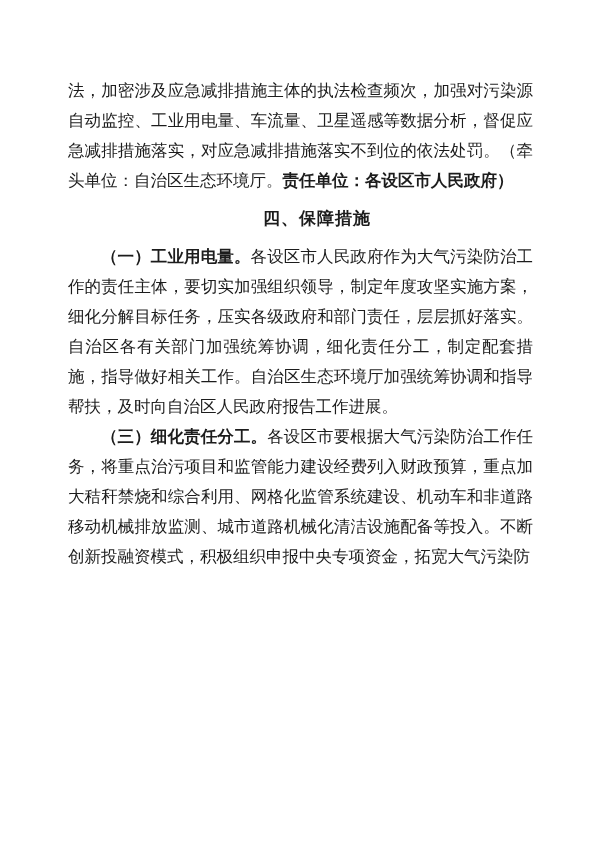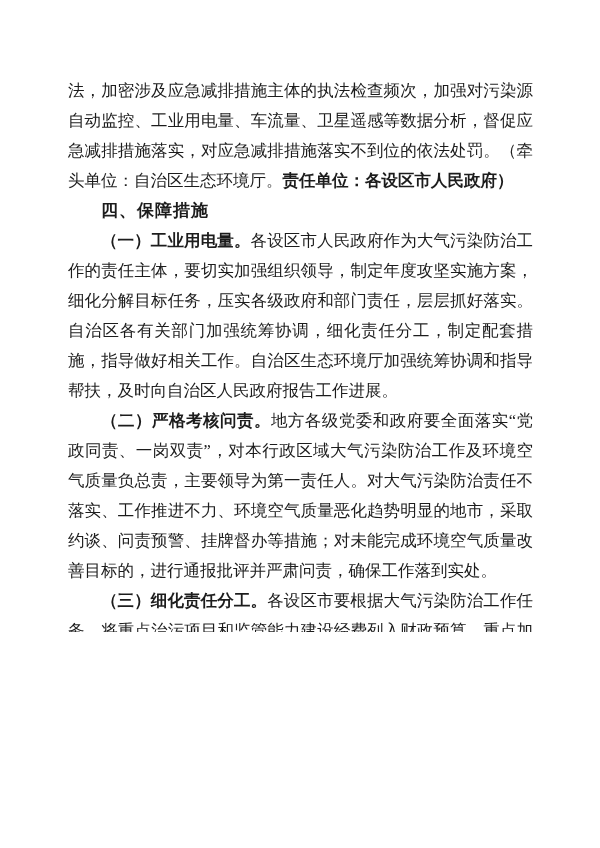--- a/index.html
+++ b/index.html
@@ -27,27 +27,27 @@
     text-justify: inter-character;
   }
   .para {
     margin: 0;
     text-indent: 33px; 
   }
   .para.no-indent {
     text-indent: 0;
   }
   .section-heading {
-    margin: 0;
+    margin: 8px;
     font-size: 17px;
     line-height: 30px;
     font-weight: bold;
     font-family: "Liberation Sans", "DejaVu Sans", sans-serif;
     text-indent: 33px;
-    text-align: left;
+    text-align: center;
     letter-spacing: 1px;
   }
   .lead-in {
     font-weight: bold;
   }
   .kai {
     
     font-family: "Liberation Serif", "DejaVu Serif", serif;
   }
   .kai-bold {
@@ -69,20 +69,19 @@
 
 <div class="page">
   <div class="content">
 
     <p class="para no-indent"><span>法，加密涉及应急减排措施主体的执法检查频次，加强对污染源自动监控、工业用电量、车流量、卫星遥感等数据分析，督促应急减排措施落实，对应急减排措施落实不到位的依法处罚。</span><span class="kai">（牵头单位：自治区生态环境厅。</span><span class="kai kai-bold">责任单位：各设区市人民政府）</span></p>
 
     <h2 class="section-heading">四、保障措施</h2>
 
     <p class="para"><span class="lead-in">（一）工业用电量。</span><span>各设区市人民政府作为大气污染防治工作的责任主体，要切实加强组织领导，制定年度攻坚实施方案，细化分解目标任务，压实各级政府和部门责任，层层抓好落实。自治区各有关部门加强统筹协调，细化责任分工，制定配套措施，指导做好相关工作。自治区生态环境厅加强统筹协调和指导帮扶，及时向自治区人民政府报告工作进展。</span></p>
 
-    <p class="para"><span class="lead-in">（二）严格考核问责。</span><span>地方各级党委和政府要全面落实“党政同责、一岗双责”，对本行政区域大气污染防治工作及环境空气质量负总责，主要领导为第一责任人。对大气污染防治责任不落实、工作推进不力、环境空气质量恶化趋势明显的地市，采取约谈、问责预警、挂牌督办等措施；对未能完成环境空气质量改善目标的，进行通报批评并严肃问责，确保工作落到实处。</span></p>
 
     <p class="para"><span class="lead-in">（三）细化责任分工。</span><span>各设区市要根据大气污染防治工作任务，将重点治污项目和监管能力建设经费列入财政预算，重点加大秸秆禁烧和综合利用、网格化监管系统建设、机动车和非道路移动机械排放监测、城市道路机械化清洁设施配备等投入。不断创新投融资模式，积极组织申报中央专项资金，拓宽大气污染防</span></p>
 
   </div>
 
   <div class="page-footer">— 17 —</div>
 </div>
 
 </body></html>

